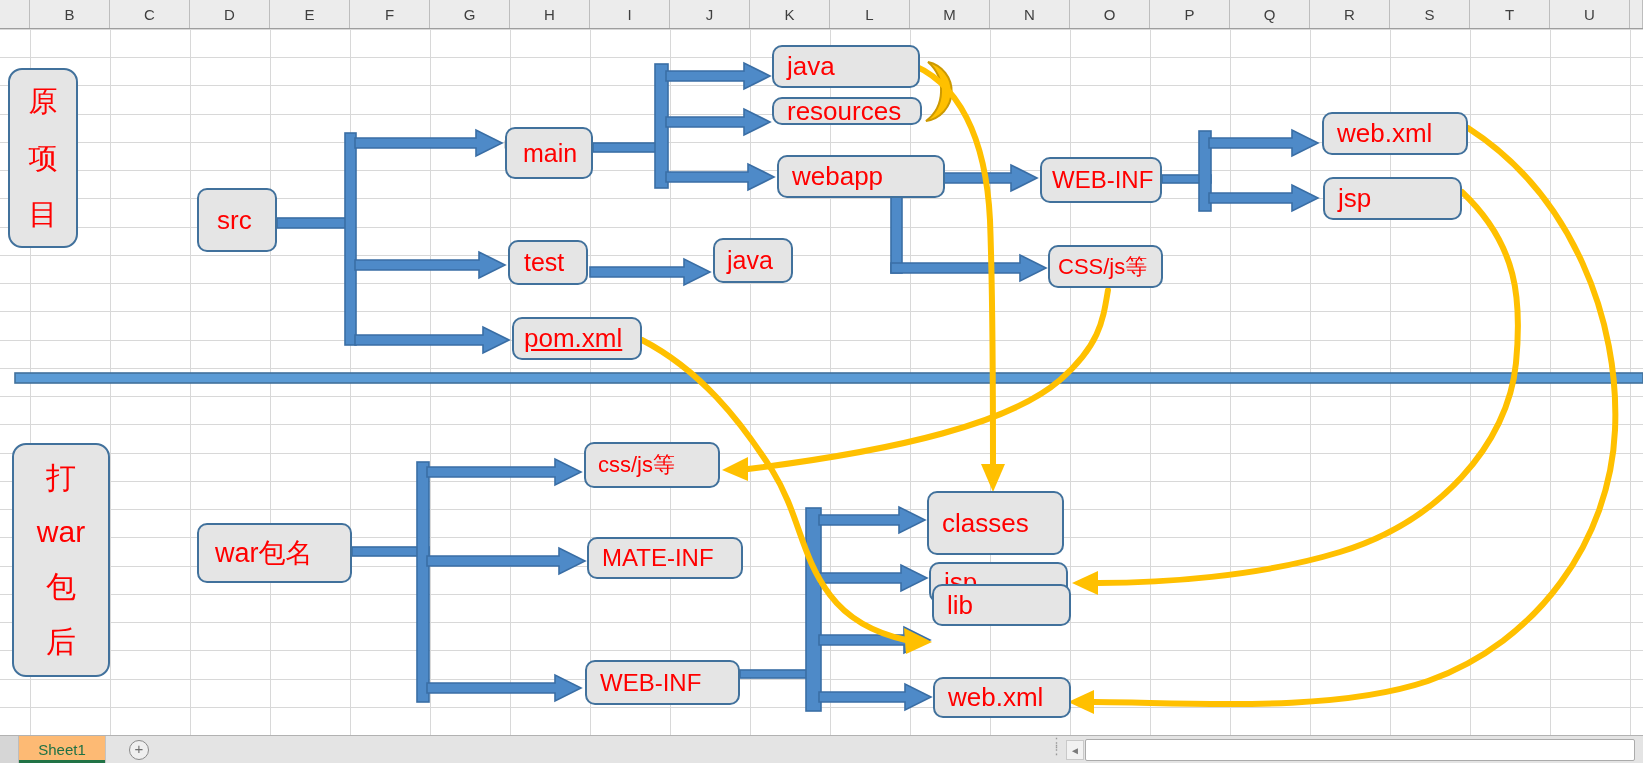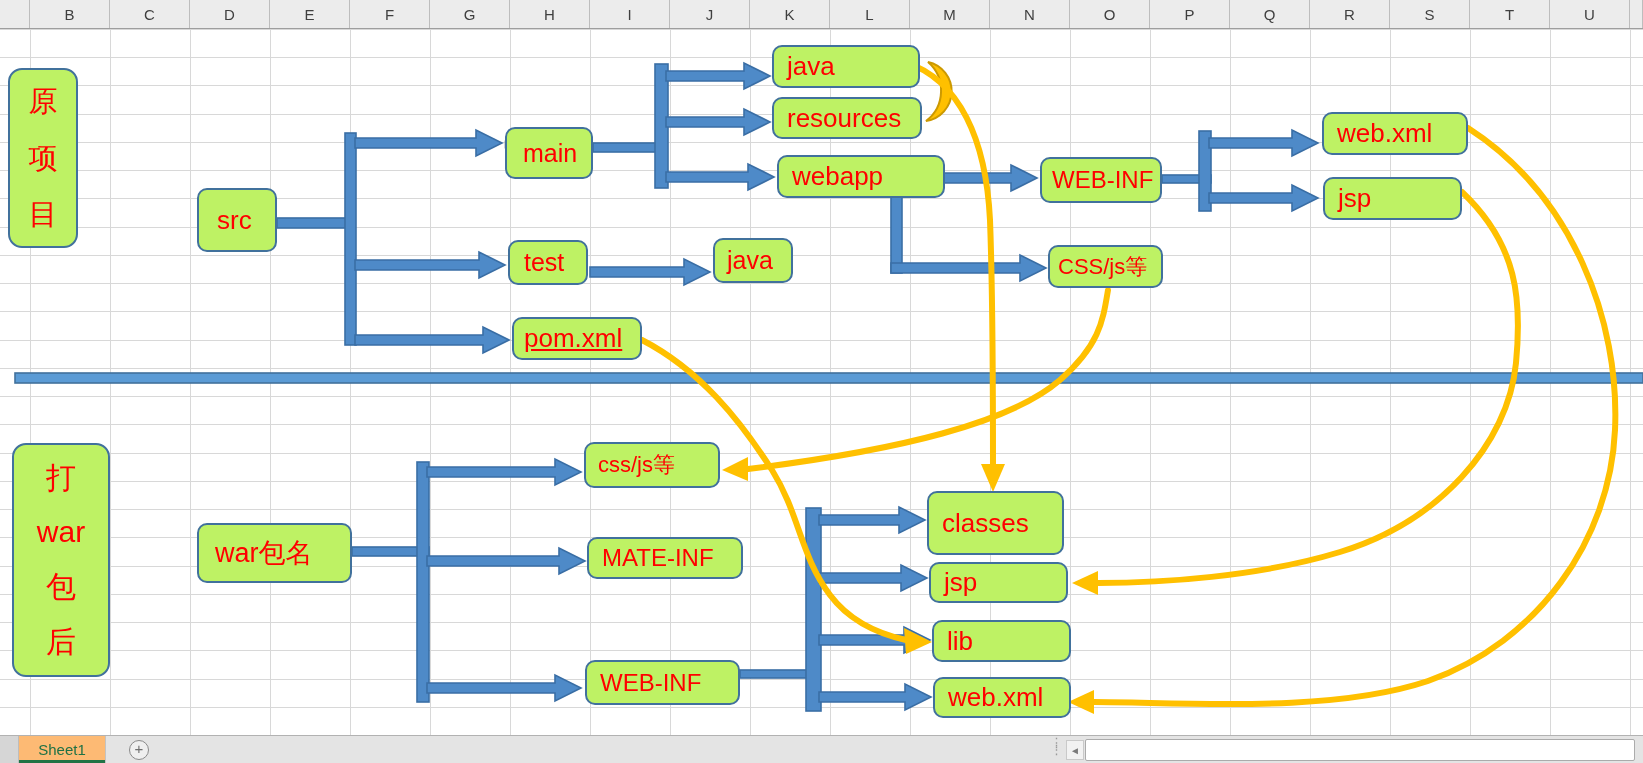--- a/index.html
+++ b/index.html
@@ -17,21 +17,21 @@
   .colhead.endfill{flex:1;}
 
   
   #sheet{position:absolute;left:0;top:29px;width:1643px;height:706px;
     background-image:
       repeating-linear-gradient(90deg,#D8D8D8 0 1px,transparent 1px 80px),
       repeating-linear-gradient(180deg,#D8D8D8 0 1px,transparent 1px 28.25px);
     background-position:30px 0,0 0;}
 
   
-  .node{position:absolute;background:#bef264;border:2.5px solid #41719C;border-radius:10px;
+  .node{position:absolute;background:#e5e5e5;border:2.5px solid #41719C;border-radius:10px;
     box-sizing:border-box;display:flex;align-items:center;
     color:#FF0000;font-size:26px;padding-left:13px;white-space:pre-line;z-index:3;}
   .node.legend{justify-content:center;padding-left:0;text-align:center;line-height:1.95;font-size:29px;border-radius:14px;}
   .node.small{font-size:25px;}
 
   #overlay{position:absolute;left:0;top:0;z-index:2;}
 
   
   #tabbar{position:absolute;left:0;top:735px;width:1643px;height:28px;background:#E4E4E4;
     border-top:1px solid #B2B2B2;box-sizing:border-box;}
@@ -143,41 +143,41 @@
 
     <rect x="505" y="141" width="7" height="7" fill="#FDFDFD" stroke="#AAAAAA" stroke-width="1"></rect>
   </svg>
 
   <div class="node legend" style="left:8px;top:68px;width:70px;height:180px;">原
 项
 目</div>
   <div class="node" style="left:197px;top:188px;width:80px;height:64px;padding-left:18px;text-align:right;">src</div>
   <div class="node small" style="left:505px;top:127px;width:88px;height:52px;padding-left:16px;">main</div>
   <div class="node" style="left:772px;top:45px;width:148px;height:43px;">java</div>
-  <div class="node" style="left:772px;top:97px;width:150px;height:42px;">resources</div>
+  <div class="node" style="left:772px;top:97px;width:150px;height:28px;">resources</div>
   <div class="node" style="left:777px;top:155px;width:168px;height:43px;">webapp</div>
   <div class="node" style="left:1040px;top:157px;width:122px;height:46px;font-size:24px;padding-left:10px;">WEB-INF</div>
   <div class="node" style="left:1322px;top:112px;width:146px;height:43px;">web.xml</div>
   <div class="node" style="left:1323px;top:177px;width:139px;height:43px;">jsp</div>
   <div class="node" style="left:1048px;top:245px;width:115px;height:43px;font-size:22px;padding-left:8px;">CSS/js等</div>
   <div class="node small" style="left:508px;top:240px;width:80px;height:45px;padding-left:14px;">test</div>
   <div class="node small" style="left:713px;top:238px;width:80px;height:45px;padding-left:12px;">java</div>
   <div class="node" style="left:512px;top:317px;width:130px;height:43px;padding-left:10px;text-decoration:underline;">pom.xml</div>
 
   <div class="node legend" style="left:12px;top:443px;width:98px;height:234px;line-height:1.82;font-size:30px;">打
 war
 包
 后</div>
   <div class="node" style="left:197px;top:523px;width:155px;height:60px;font-size:27px;padding-left:16px;">war包名</div>
   <div class="node" style="left:584px;top:442px;width:136px;height:46px;font-size:22px;padding-left:12px;">css/js等</div>
   <div class="node" style="left:587px;top:537px;width:156px;height:42px;font-size:24px;">MATE-INF</div>
   <div class="node" style="left:585px;top:660px;width:155px;height:45px;font-size:24px;">WEB-INF</div>
   <div class="node" style="left:927px;top:491px;width:137px;height:64px;">classes</div>
   <div class="node" style="left:929px;top:562px;width:139px;height:41px;">jsp</div>
-  <div class="node" style="left:932px;top:620px;width:139px;height:42px;text-align:right;">lib</div>
+  <div class="node" style="left:932px;top:584px;width:139px;height:42px;text-align:right;">lib</div>
   <div class="node" style="left:933px;top:677px;width:138px;height:41px;">web.xml</div>
 
   <div id="tabbar">
     <div id="tab-sliver"></div>
     <div id="sheet-tab">
       <span>Sheet1</span>
       <span class="underline"></span>
     </div>
     <div id="add-sheet">+</div>
     <div id="drag-dots" style="white-space:pre-line;">⋮

